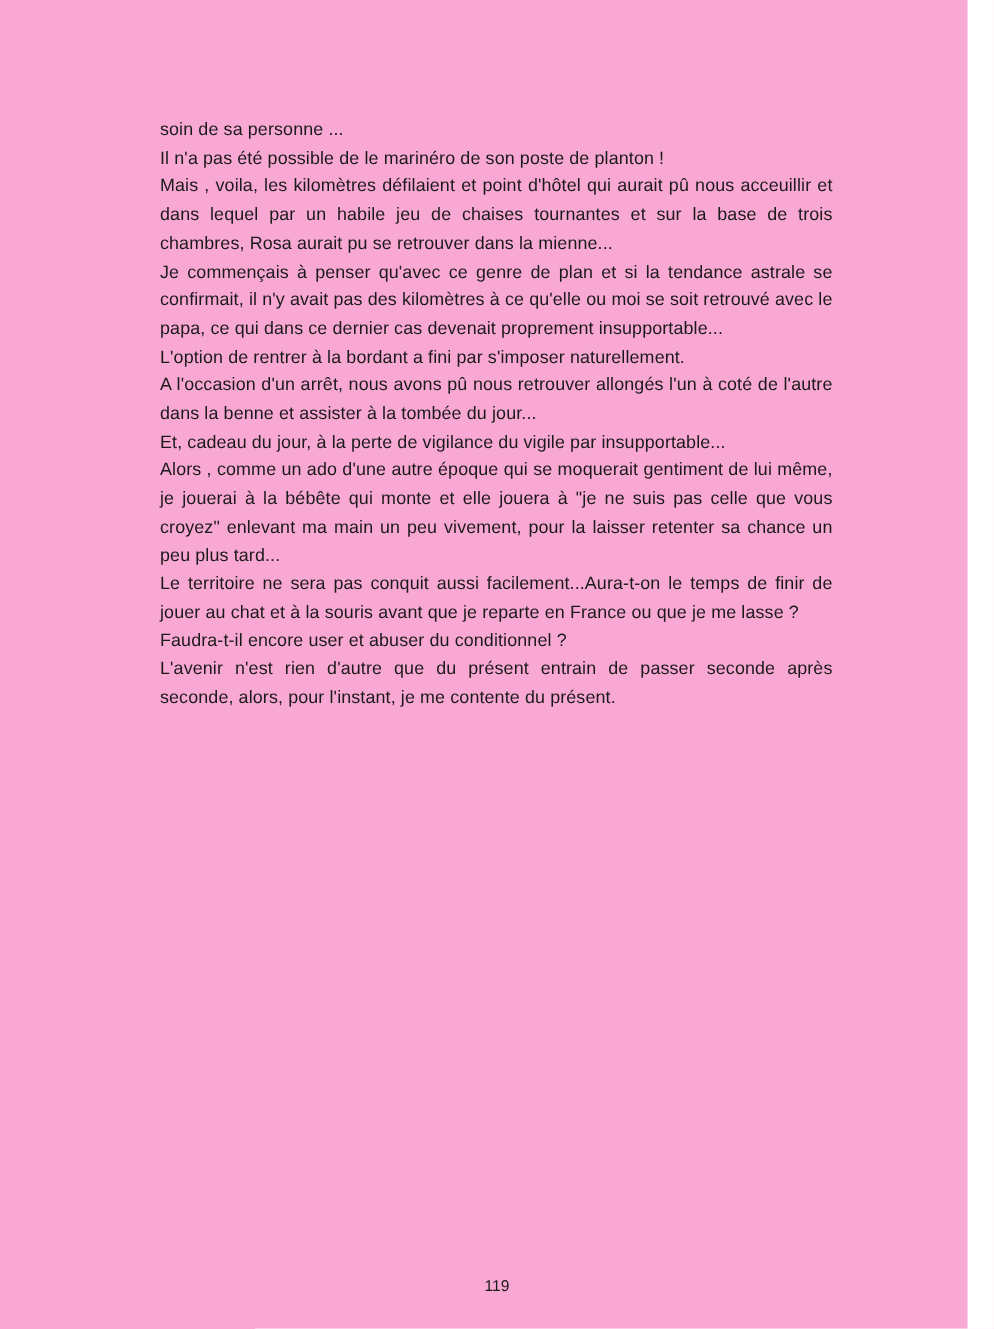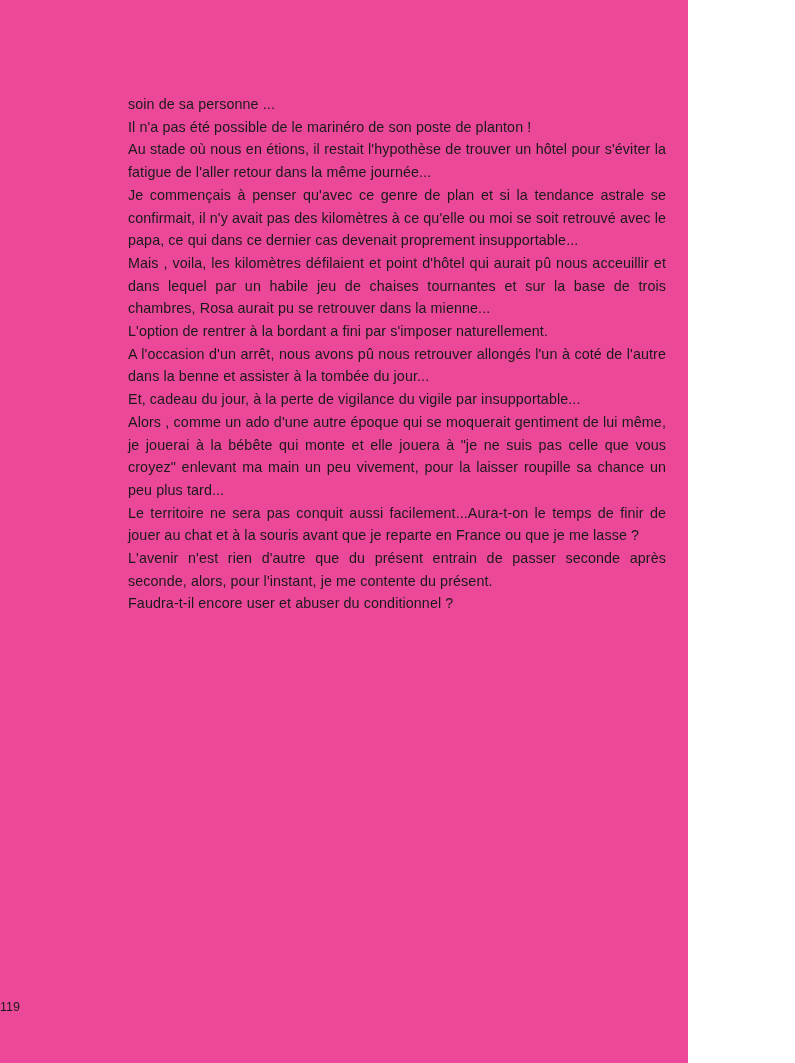--- a/index.html
+++ b/index.html
@@ -5,23 +5,23 @@
   html, body {
     margin: 0;
     padding: 0;
     background: #ffffff;
   }
   body {
     font-family: "Liberation Sans", sans-serif;
   }
   .page {
     position: relative;
-    width: 688px;
+    width: 774px;
     height: 1063px;
-    background: #ec4899;
+    background: #f9a8d4;
     overflow: hidden;
     box-sizing: border-box;
   }
   .text-block {
     position: absolute;
     left: 128px;
     top: 93px;
     width: 538px;
   }
   .para {
@@ -30,41 +30,41 @@
     line-height: 22.7px;
     color: #1a1a1a;
     text-align: justify;
     text-justify: inter-word;
     letter-spacing: 0.1px;
   }
   
   .footer {
     position: absolute;
     left: 0;
-    top: 1000px;
+    top: 1022px;
     width: 795px;
+    text-align: center;
     font-size: 12.5px;
     color: #1a1a1a;
   }
 </style>
 </head>
 <body>
 
 <div class="page">
 
   <div class="text-block">
     <p class="para">soin de sa personne ...</p>
     <p class="para">Il n'a pas été possible de le marinéro de son poste de planton !</p>
-    <p class="para">Au stade où nous en étions, il restait l'hypothèse de trouver un hôtel pour s'éviter la fatigue de l'aller retour dans la même journée...</p>
+    <p class="para">Mais , voila, les kilomètres défilaient et point d'hôtel qui aurait pû nous acceuillir et dans lequel par un habile jeu de chaises tournantes et sur la base de trois chambres, Rosa aurait pu se retrouver dans la mienne...</p>
     <p class="para">Je commençais à penser qu'avec ce genre de plan et si la tendance astrale se confirmait, il n'y avait pas des kilomètres à ce qu'elle ou moi se soit retrouvé avec le papa, ce qui dans ce dernier cas devenait proprement insupportable...</p>
-    <p class="para">Mais , voila, les kilomètres défilaient et point d'hôtel qui aurait pû nous acceuillir et dans lequel par un habile jeu de chaises tournantes et sur la base de trois chambres, Rosa aurait pu se retrouver dans la mienne...</p>
     <p class="para">L'option de rentrer à la bordant a fini par s'imposer naturellement.</p>
     <p class="para">A l'occasion d'un arrêt, nous avons pû nous retrouver allongés l'un à coté de l'autre dans la benne et assister à la tombée du jour...</p>
     <p class="para">Et, cadeau du jour, à la perte de vigilance du vigile par insupportable...</p>
-    <p class="para">Alors , comme un ado d'une autre époque qui se moquerait gentiment de lui même, je jouerai à la bébête qui monte et elle jouera à "je ne suis pas celle que vous croyez" enlevant ma main un peu vivement, pour la laisser roupille sa chance un peu plus tard...</p>
+    <p class="para">Alors , comme un ado d'une autre époque qui se moquerait gentiment de lui même, je jouerai à la bébête qui monte et elle jouera à "je ne suis pas celle que vous croyez" enlevant ma main un peu vivement, pour la laisser retenter sa chance un peu plus tard...</p>
     <p class="para">Le territoire ne sera pas conquit aussi facilement...Aura-t-on le temps de finir de jouer au chat et à la souris avant que je reparte en France ou que je me lasse ?</p>
+    <p class="para">Faudra-t-il encore user et abuser du conditionnel ?</p>
     <p class="para">L'avenir n'est rien d'autre que du présent entrain de passer seconde après seconde, alors, pour l'instant, je me contente du présent.</p>
-    <p class="para">Faudra-t-il encore user et abuser du conditionnel ?</p>
   </div>
 
   <div class="footer">119</div>
 
 </div>
 
 </body></html>

